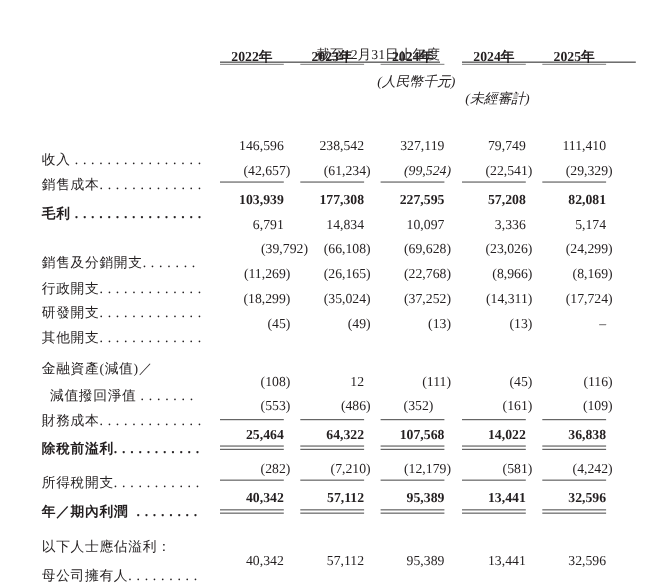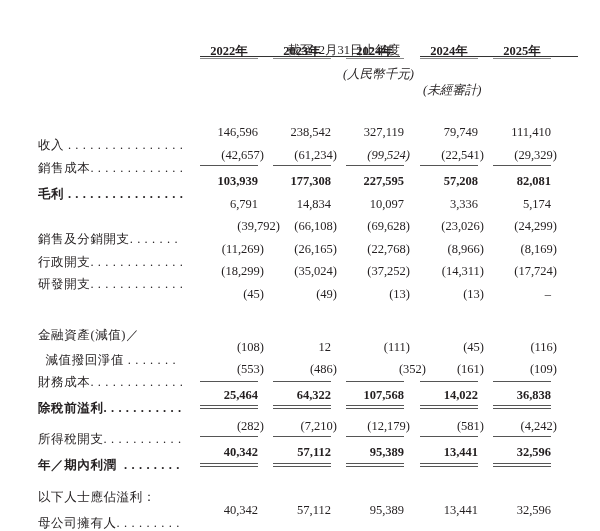--- a/index.html
+++ b/index.html
@@ -87,20 +87,21 @@
     </div>
     <div class="row" style="top: 264px;">
       <span class="label">研發開支. . . . . . . . . . . . .</span>
       <span class="val" style="left: 206px;">(18,299)</span>
       <span class="val" style="left: 279px;">(35,024)</span>
       <span class="val" style="left: 352px;">(37,252)</span>
       <span class="val" style="left: 426px;">(14,311)</span>
       <span class="val" style="left: 499px;">(17,724)</span>
     </div>
     <div class="row" style="top: 287px;">
+      <span class="label">其他開支. . . . . . . . . . . . .</span>
       <span class="val" style="left: 206px;">(45)</span>
       <span class="val" style="left: 279px;">(49)</span>
       <span class="val" style="left: 352px;">(13)</span>
       <span class="val" style="left: 426px;">(13)</span>
       <span class="val" style="left: 493px;">–</span>
     </div>
     <div class="row" style="top: 315px;">
       <span class="label">金融資產(減值)／</span>
       <span class="val" style="left: 200px;"></span>
       <span class="val" style="left: 273px;"></span>
@@ -113,21 +114,21 @@
       <span class="val" style="left: 206px;">(108)</span>
       <span class="val" style="left: 273px;">12</span>
       <span class="val" style="left: 352px;">(111)</span>
       <span class="val" style="left: 426px;">(45)</span>
       <span class="val" style="left: 499px;">(116)</span>
     </div>
     <div class="row" style="top: 362px;">
       <span class="label">財務成本. . . . . . . . . . . . .</span>
       <span class="val" style="left: 206px;">(553)</span>
       <span class="val" style="left: 279px;">(486)</span>
-      <span class="val" style="left: 368px;">(352)</span>
+      <span class="val" style="left: 336px;">(352)</span>
       <span class="val" style="left: 426px;">(161)</span>
       <span class="val" style="left: 499px;">(109)</span>
     </div>
     <div class="row bold" style="top: 388px;">
       <span class="label">除稅前溢利. . . . . . . . . . .</span>
       <span class="val" style="left: 200px;">25,464</span>
       <span class="val" style="left: 273px;">64,322</span>
       <span class="val" style="left: 346px;">107,568</span>
       <span class="val" style="left: 420px;">14,022</span>
       <span class="val" style="left: 493px;">36,838</span>

